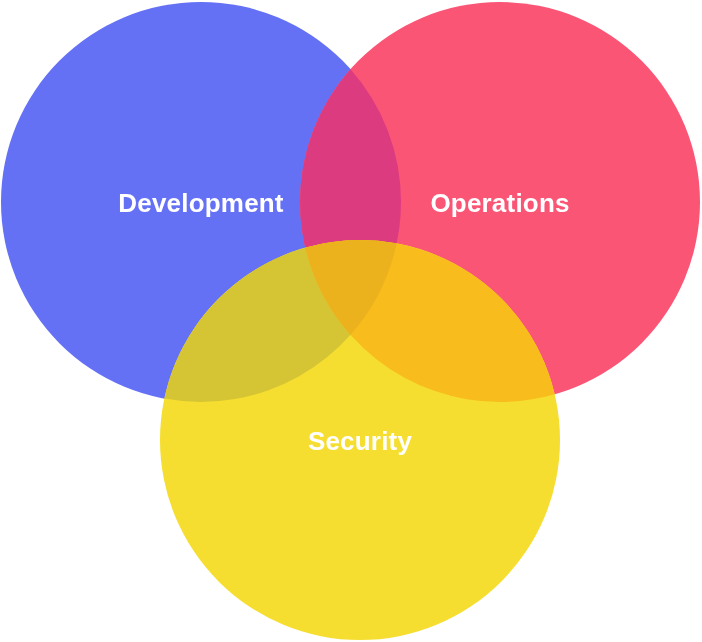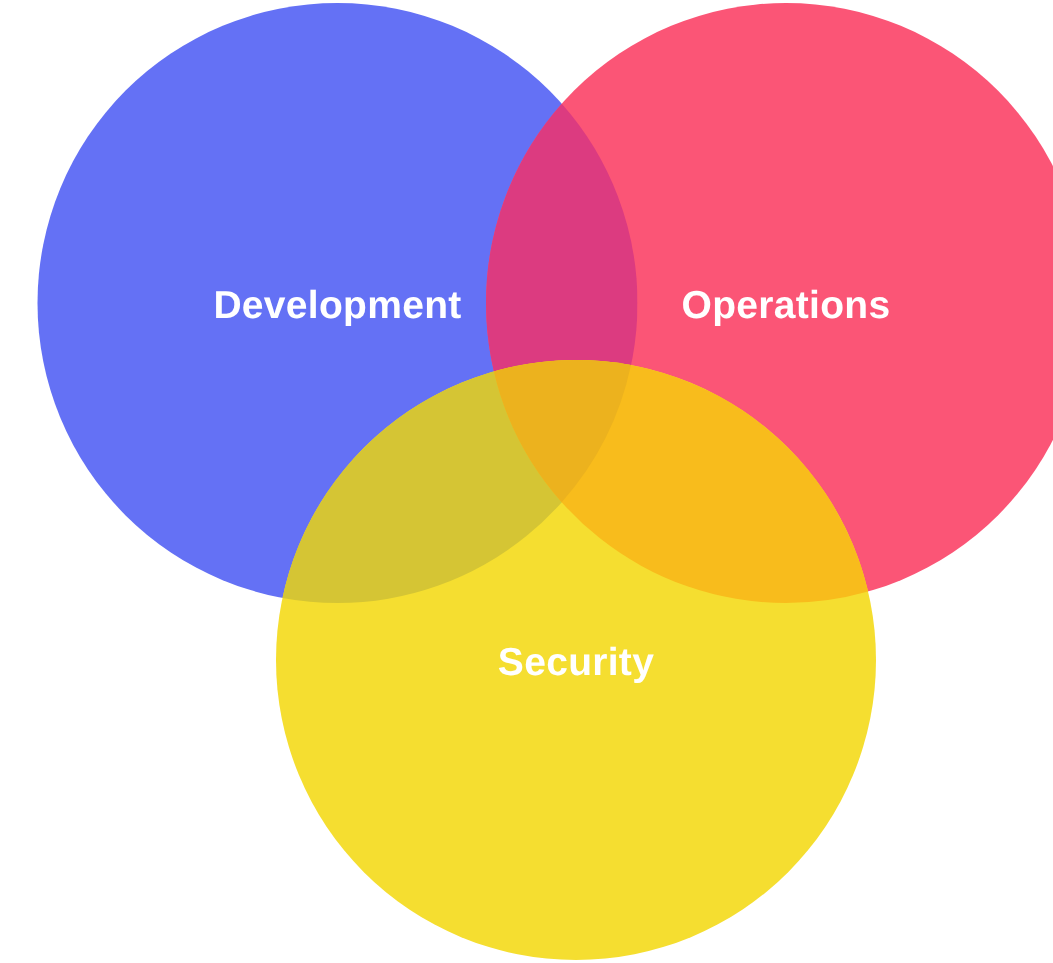--- a/index.html
+++ b/index.html
@@ -12,21 +12,20 @@
     width: 702px;
     height: 642px;
     overflow: hidden;
     font-family: "Liberation Sans", sans-serif;
   }
   .venn-stage {
     position: relative;
     width: 655px;
     height: 642px;
     background: #ffffff;
-    margin-left: 24px;
   }
   .venn-svg {
     position: absolute;
     left: 0;
     top: 0;
     width: 702px;
     height: 642px;
     display: block;
   }
   .venn-label {

